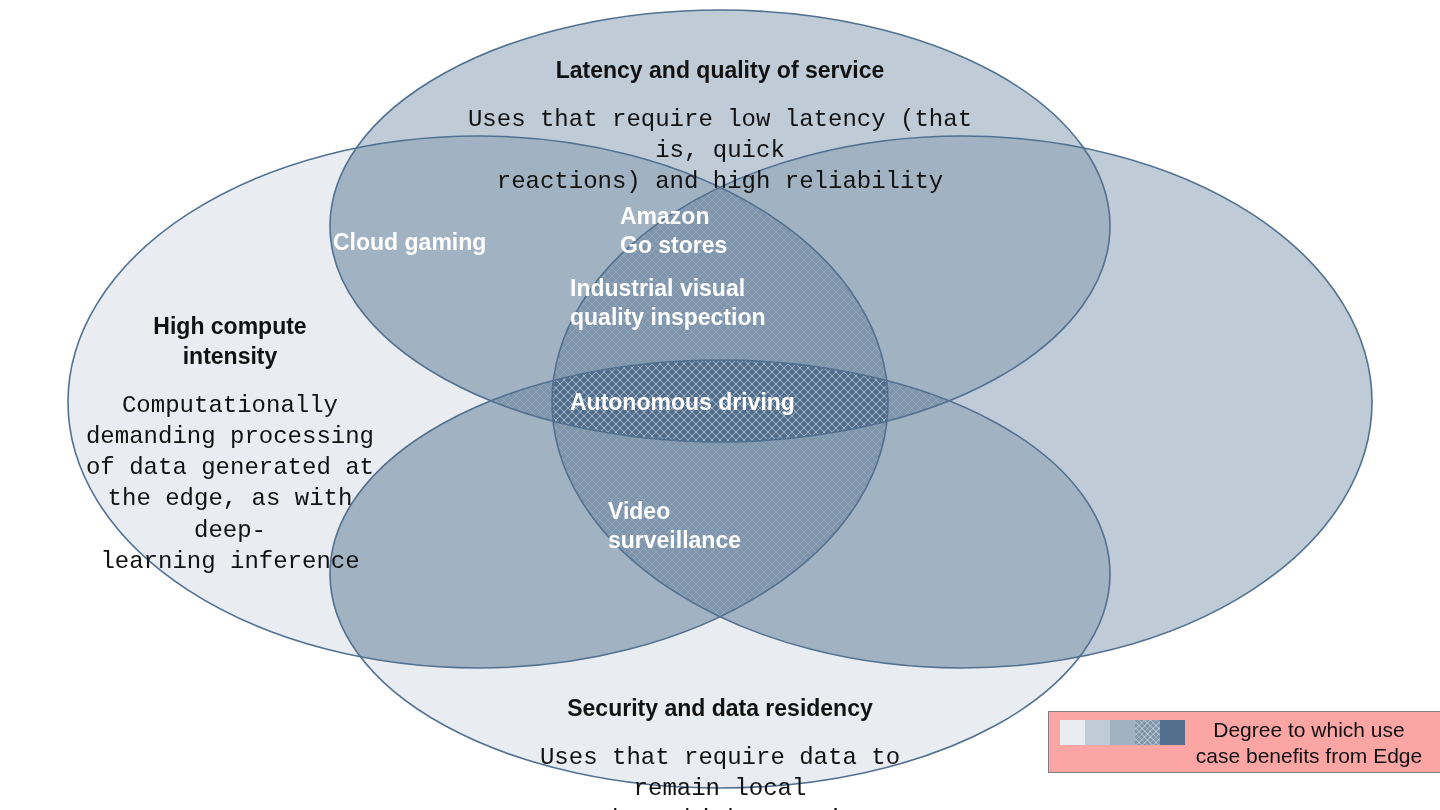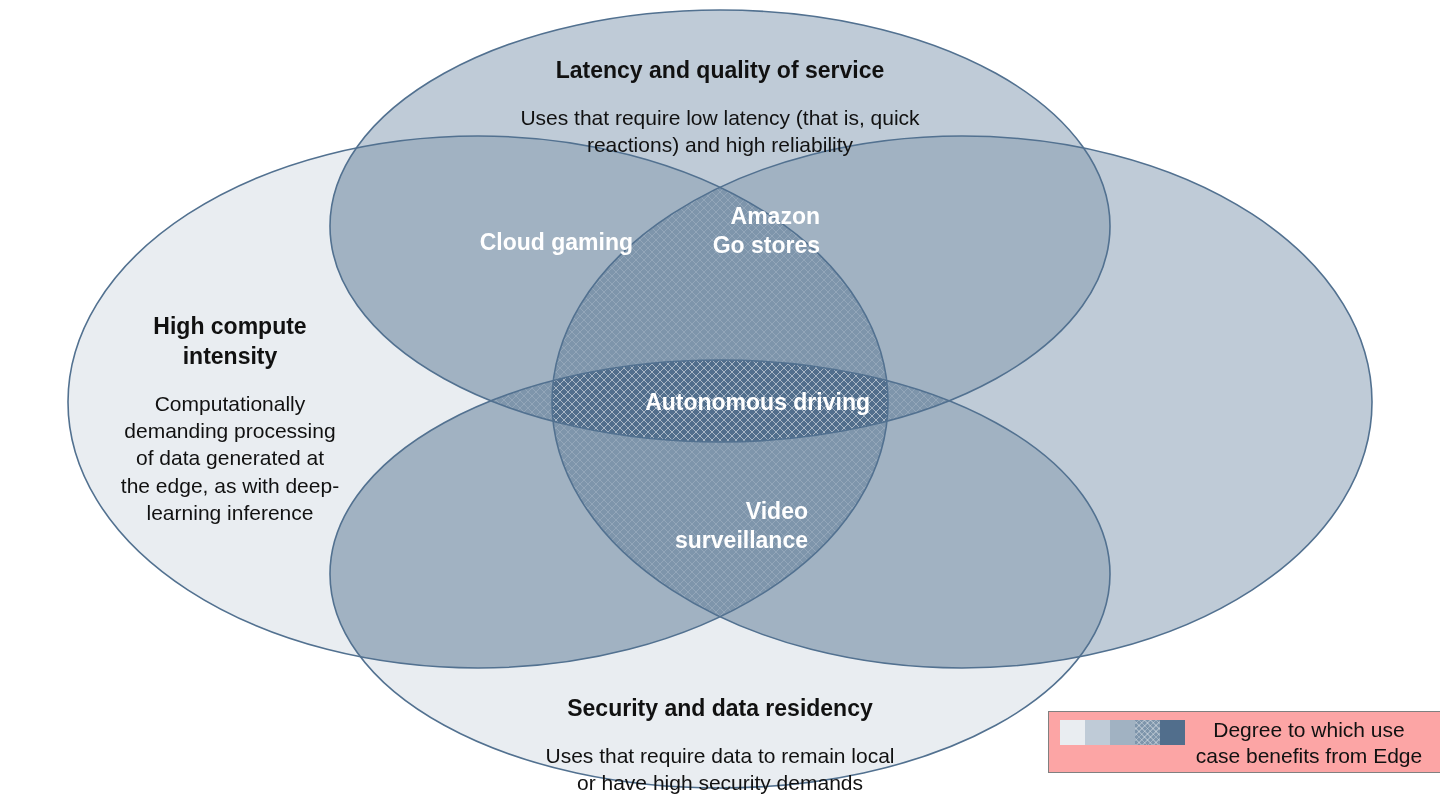--- a/index.html
+++ b/index.html
@@ -3,23 +3,23 @@
 <meta charset="utf-8">
 <style>
   html,body{margin:0;padding:0;background:#ffffff;}
   .stage{
     position:relative;width:1440px;height:810px;background:#ffffff;
     font-family:"Liberation Sans",sans-serif;overflow:hidden;padding-left:12px;
   }
   .venn-svg{position:absolute;left:0;top:0;}
   .area{position:absolute;text-align:center;color:#111111;white-space:pre-line;}
   .area .t{font-weight:bold;font-size:23px;line-height:1.3;white-space:pre-line;}
-  .area .d{font-size:21px;line-height:1.3;white-space:pre-line;}
+  .area .d{font-size:24px;line-height:1.3;white-space:pre-line;font-family:Liberation Mono, monospace;}
   .uc{
-    position:absolute;text-align:right;color:#ffffff;font-weight:bold;
+    position:absolute;text-align:left;color:#ffffff;font-weight:bold;
     font-size:23px;line-height:1.26;white-space:pre-line;
   }
   .area-top{left:440px;top:38px;width:560px;}
   .area-left{left:75px;top:294px;width:310px;}
   .area-right{left:1050px;top:310px;width:310px;}
   .area-bottom{left:520px;top:676px;width:400px;}
   .uc-cloud{left:333px;top:228px;width:300px;}
   .uc-amazon{left:620px;top:202px;width:200px;}
   .uc-industrial{left:570px;top:274px;width:300px;}
   .uc-auto{left:570px;top:388px;width:300px;}
@@ -159,20 +159,22 @@
   </div>
   <div class="area area-bottom">
     <div class="t">Security and data residency</div>
     <div class="d">Uses that require data to remain local
 or have high security demands</div>
   </div>
 
   <div class="uc uc-cloud">Cloud gaming</div>
   <div class="uc uc-amazon">Amazon
 Go stores</div>
+  <div class="uc uc-industrial">Industrial visual
+quality inspection</div>
   <div class="uc uc-auto">Autonomous driving</div>
   <div class="uc uc-video">Video
 surveillance</div>
 
   <div class="legend" style="border-color: rgb(128, 128, 128);">
     <div class="legend-swatches">
       <span class="legend-swatch" style="background-color: rgb(233, 237, 241);"></span>
       <span class="legend-swatch" style="background-color: rgb(191, 203, 215);"></span>
       <span class="legend-swatch" style="background-color: rgb(161, 178, 194);"></span>
       <span class="legend-swatch hatched" style="background-color: rgb(126, 149, 171);"></span>

